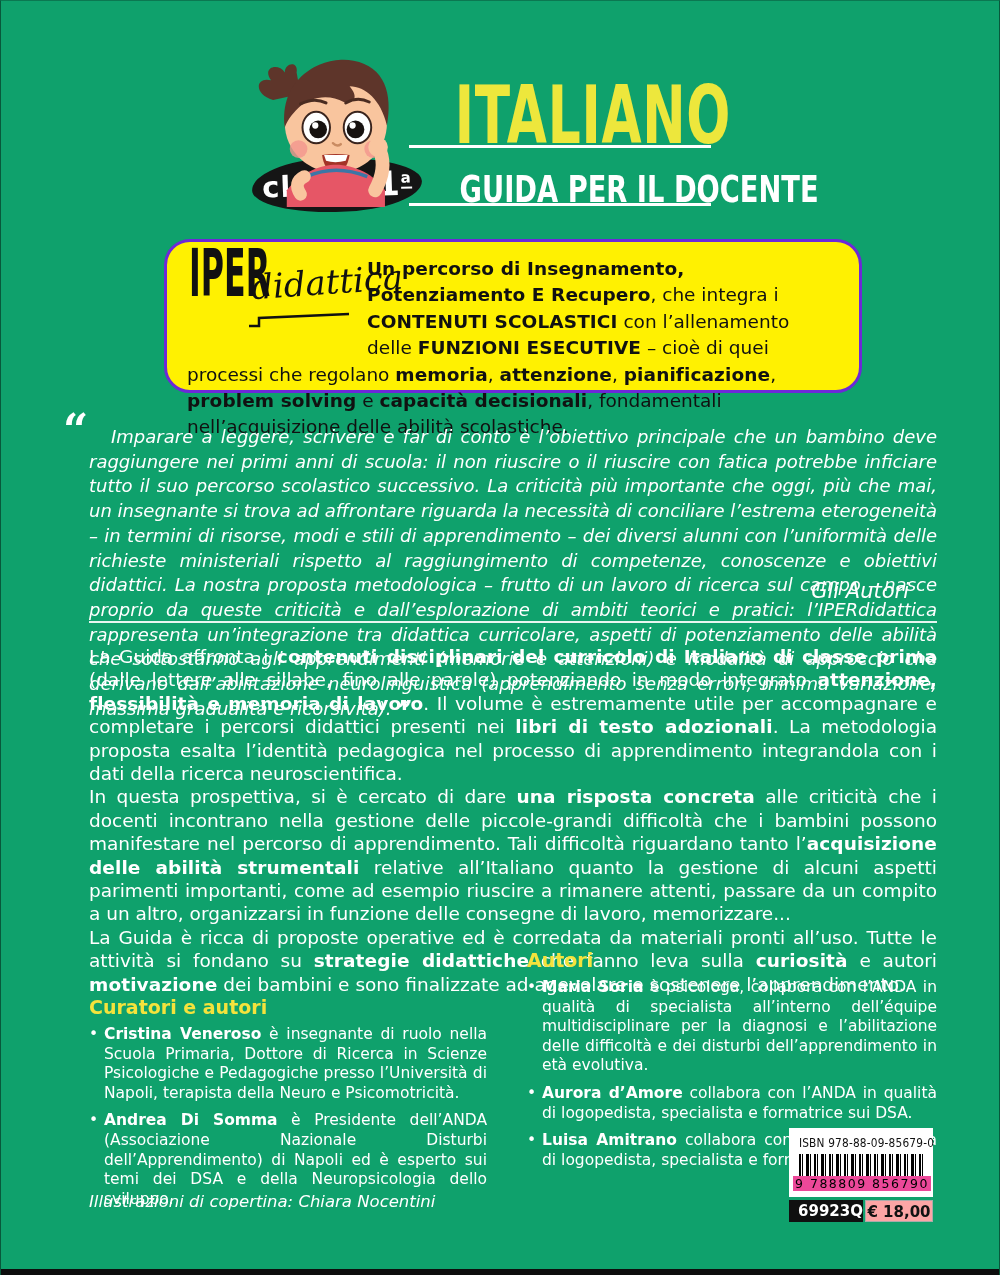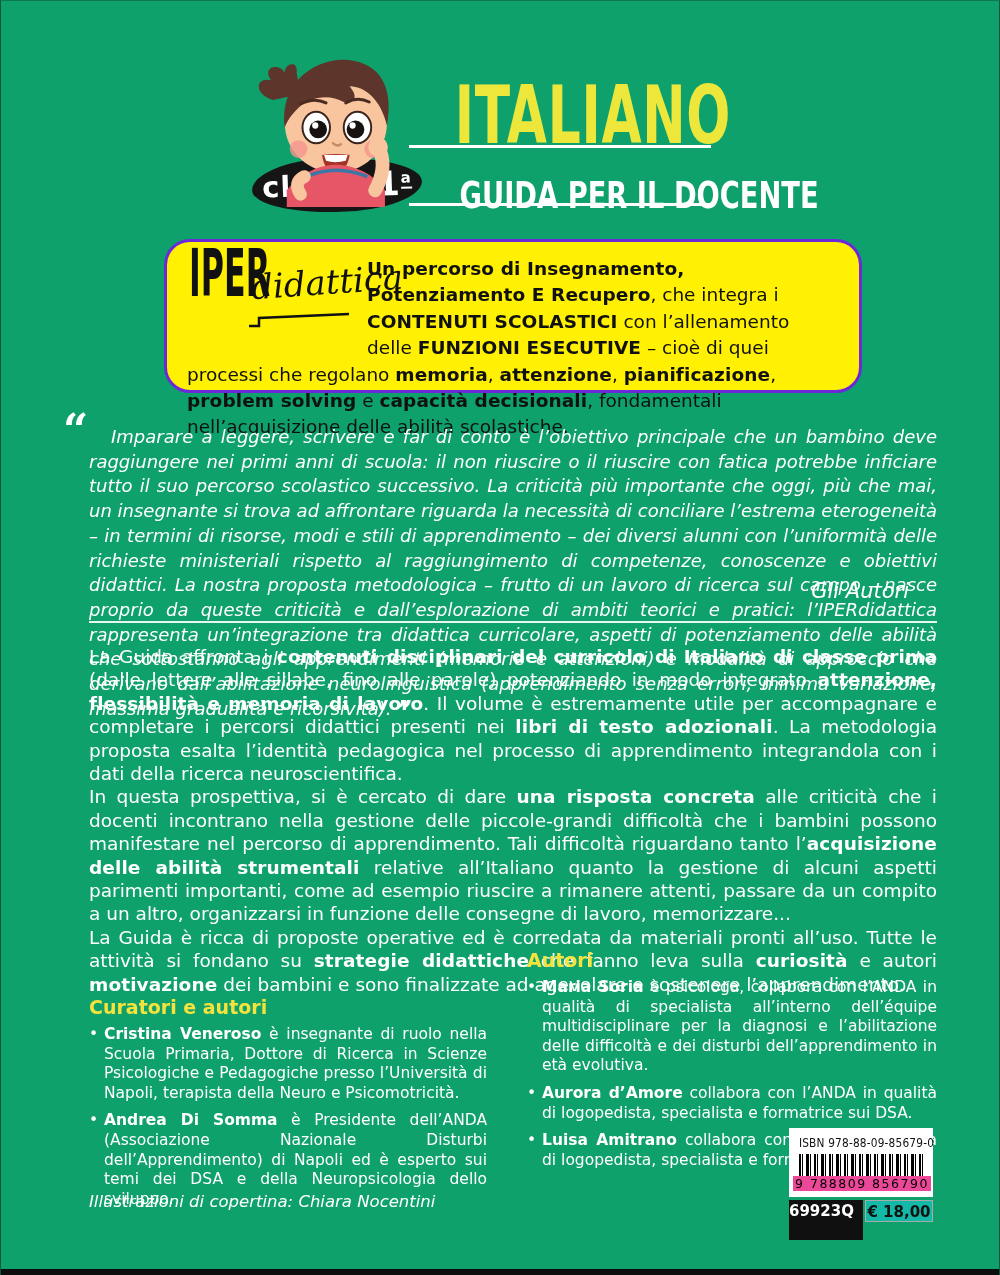--- a/index.html
+++ b/index.html
@@ -26,21 +26,21 @@
   .badge sup{font-size:15px;border-bottom:2px solid #fff;line-height:1;vertical-align:super;}
   .title{
     left:400px;top:50px;width:320px;height:86px;line-height:86px;
     text-align:right;color:#EDE73C;font-weight:bold;white-space:nowrap;
   }
   .title span{display:inline-block;font-size:72px;transform:scale(.72,1.12);letter-spacing:1px;}
   .rule{background:#fff;height:3px;}
   .rule-a{left:408px;top:144px;width:302px;}
   .rule-b{left:408px;top:202px;width:302px;}
   .subtitle{
-    left:408px;top:147px;width:302px;height:54px;line-height:54px;
+    left:408px;top:141px;width:302px;height:54px;line-height:54px;
     text-align:center;color:#fff;font-weight:bold;white-space:nowrap;
   }
   .subtitle span{display:inline-block;font-size:35px;transform:scale(.78,1.05);}
   
   .iperbox{
     left:163px;top:238px;width:698px;height:154px;box-sizing:border-box;
     background:#FFF101;border:3px solid #6d28d9;border-radius:26px;
     padding:14px 22px 10px 20px;color:#111;
   }
   .iperlogo{float:left;width:172px;height:76px;margin:4px 6px 0 2px;position:relative;}
@@ -77,22 +77,22 @@
   .isbnlabel{font-size:11.5px;color:#111;letter-spacing:.2px;white-space:nowrap;display:inline-block;transform:scale(.92,1);transform-origin:center;}
   .bars{
     height:26px;margin:3px 6px 0 6px;
     background:repeating-linear-gradient(90deg,
       #000 0 2px,#fff 2px 3px,#000 3px 4px,#fff 4px 7px,
       #000 7px 10px,#fff 10px 11px,#000 11px 12px,#fff 12px 15px);
   }
   .digits{text-align:center;margin-top:-7px;position:relative;}
   .digits span{display:inline-block;background:#ec4899;font-size:12.5px;letter-spacing:1.5px;color:#000;padding:0 2px;white-space:nowrap;}
   .pricerow{display:flex;gap:2px;margin-top:3px;}
-  .codebox{flex:0 0 74px;background:#101010;color:#fff;font-weight:bold;font-size:15px;text-align:left;line-height:22px;height:40px;}
-  .pricebox{flex:1;background:#14b8a6;color:#111;font-weight:bold;font-size:15px;text-align:center;line-height:22px;height:22px;border:1px solid #aaa;box-sizing:border-box;}
+  .codebox{flex:0 0 74px;background:#101010;color:#fff;font-weight:bold;font-size:15px;text-align:right;line-height:22px;height:22px;}
+  .pricebox{flex:1;background:#fca5a5;color:#111;font-weight:bold;font-size:15px;text-align:center;line-height:22px;height:22px;border:1px solid #aaa;box-sizing:border-box;}
   .bottom-edge{left:0;bottom:0;width:100%;height:6px;background:#0d0d0d;}
 </style>
 </head>
 <body>
 
 <div class="page">
 
   <svg class="abs mascot" viewBox="0 0 190 165" aria-hidden="true">
 
     <path d="M38,56 C18,50 20,32 36,36 C26,22 44,18 50,28 C50,18 64,16 62,28 L66,50 Z" fill="#5E352A"></path>

